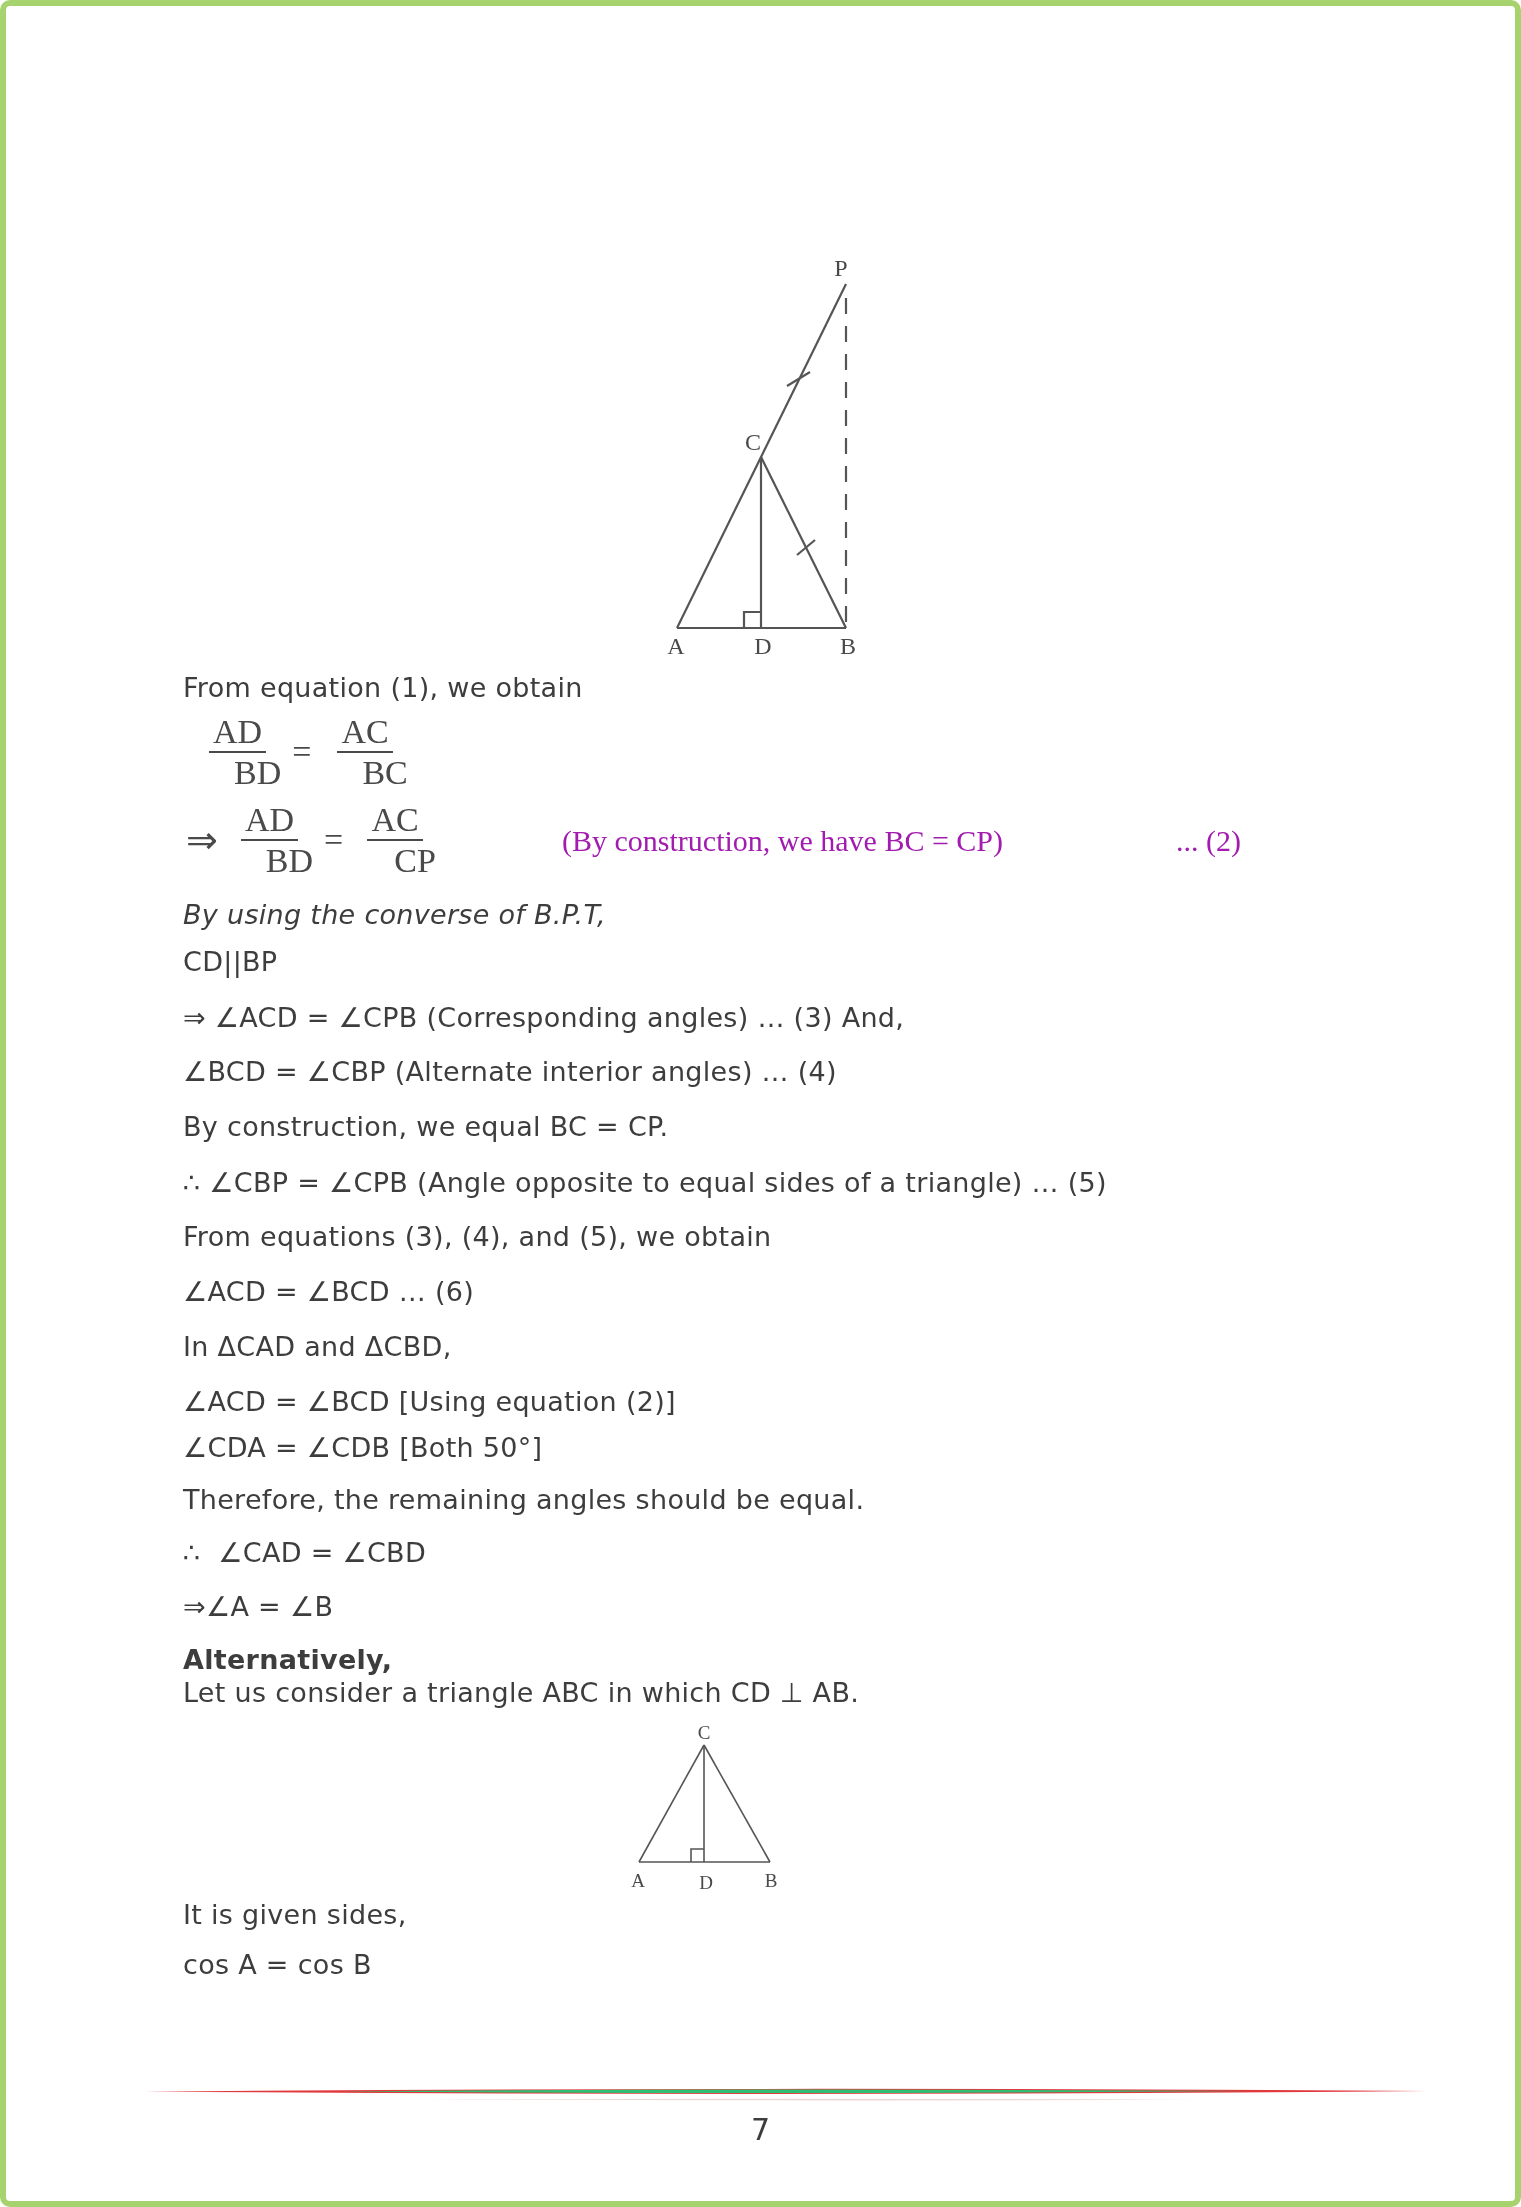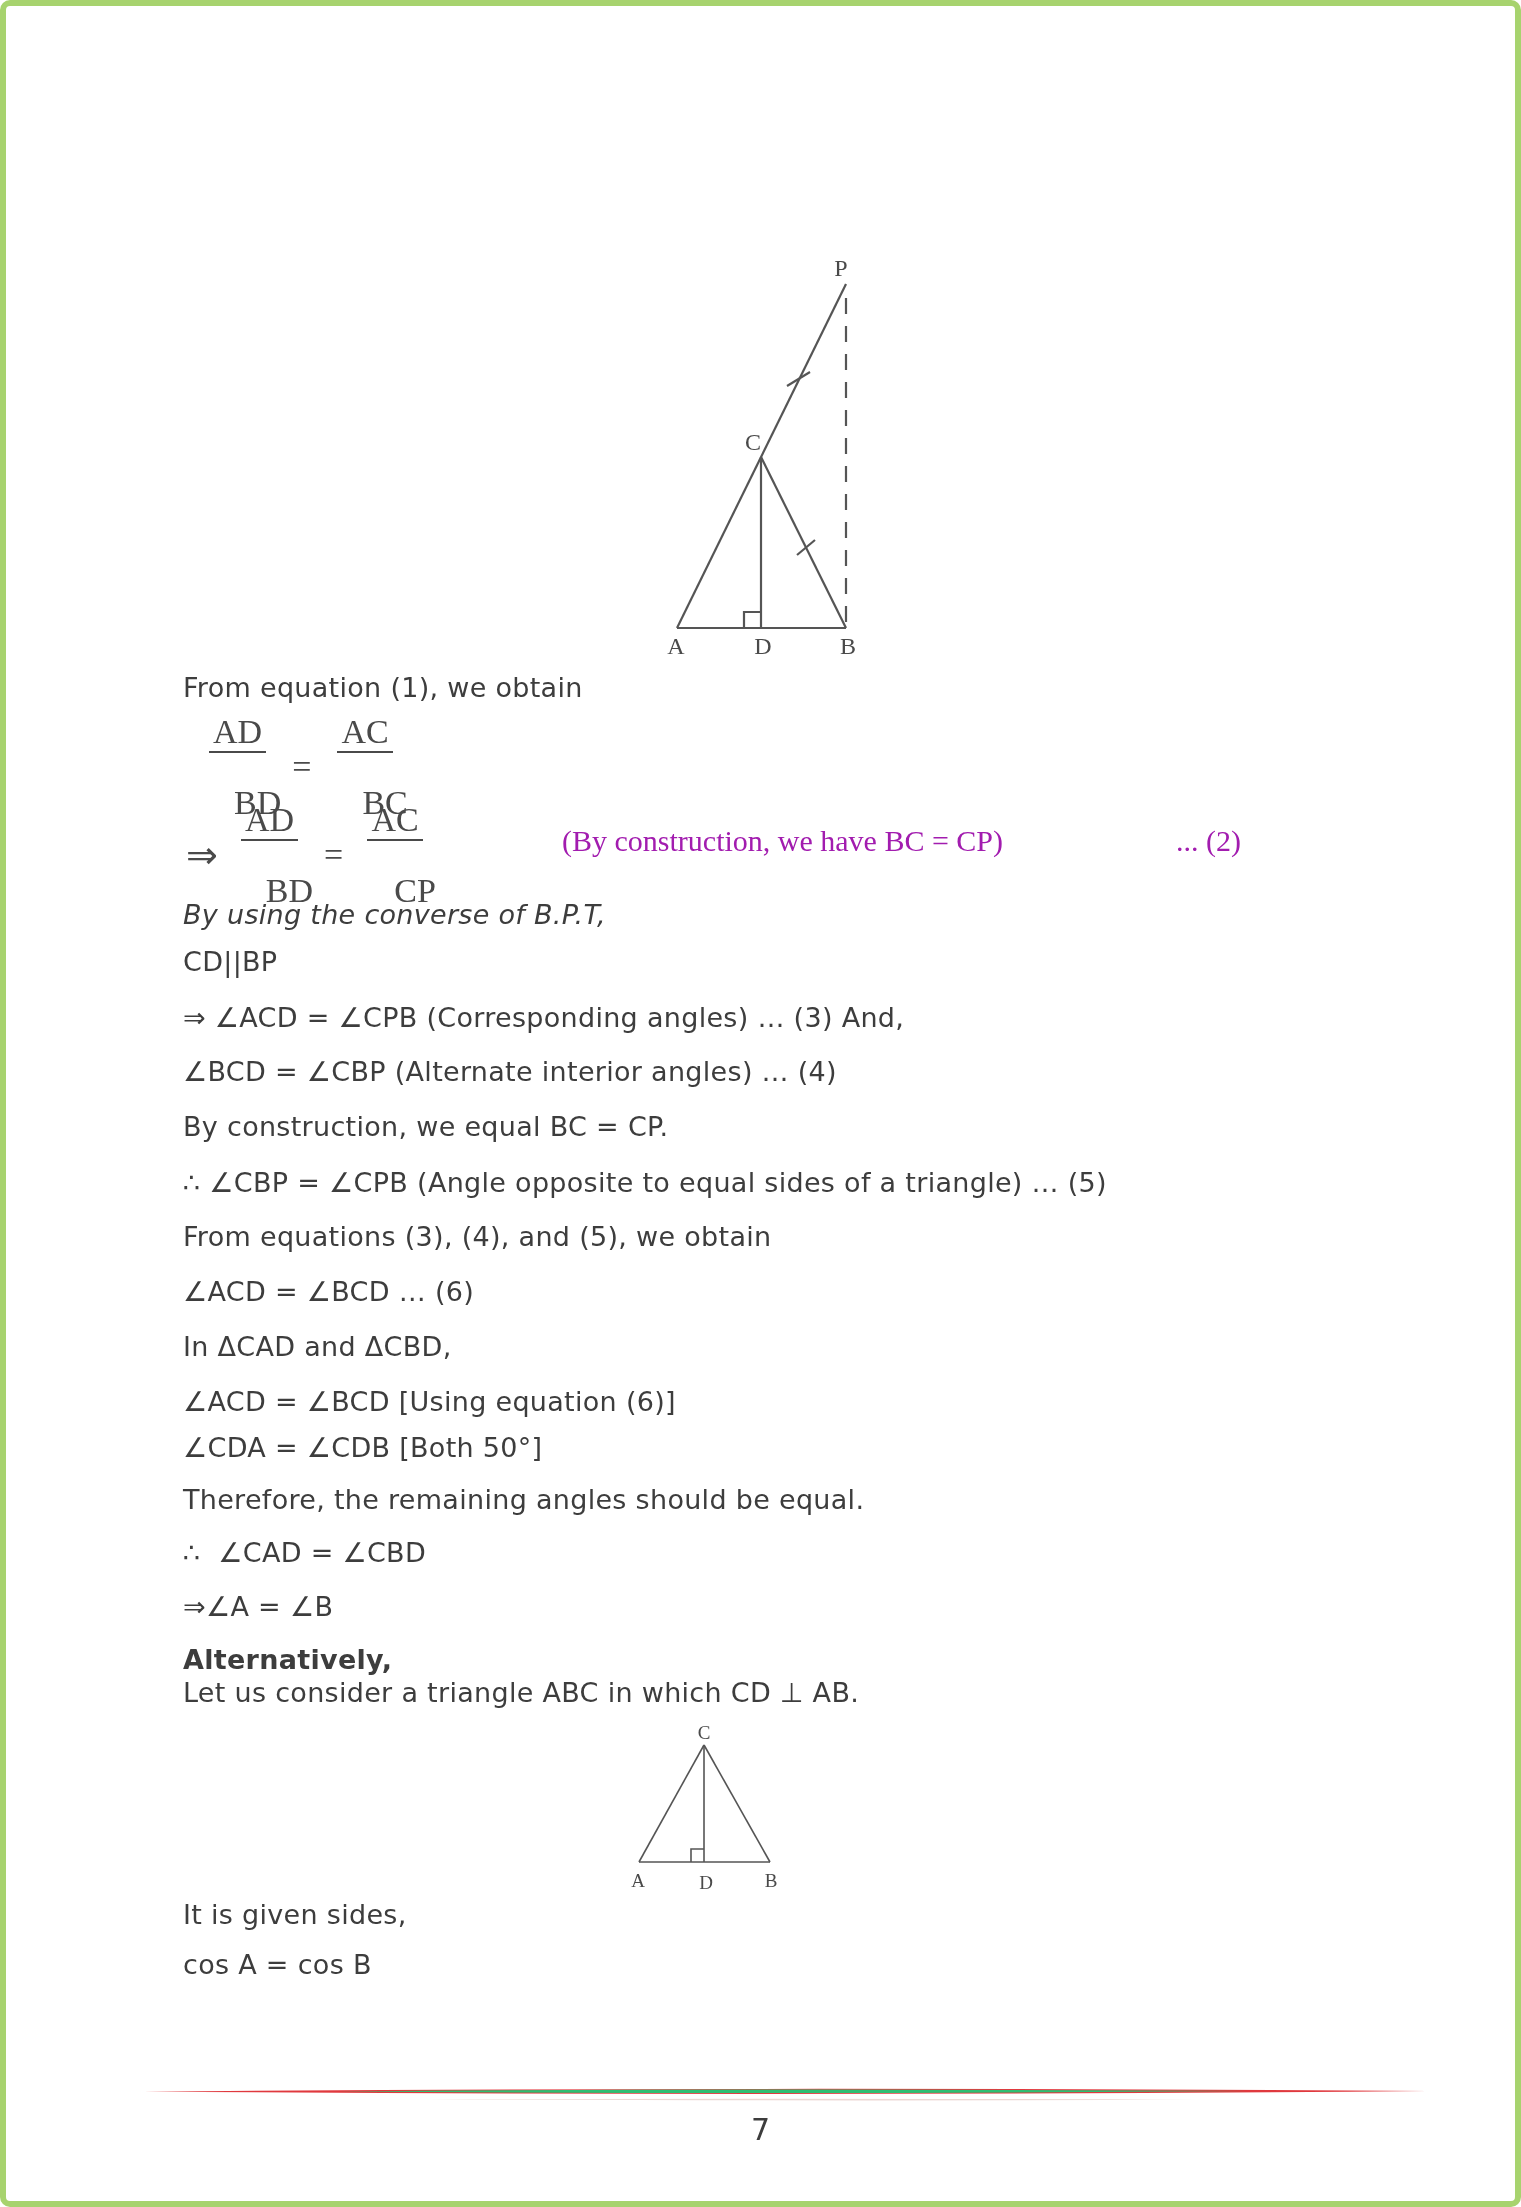--- a/index.html
+++ b/index.html
@@ -24,21 +24,21 @@
   }
   .bold{font-weight:700;}
   .eqrow{
     position:absolute;
     display:flex;
     align-items:center;
     font-family:"Liberation Serif","DejaVu Serif",serif;
     color:#4a4a4a;
     font-size:34px;
   }
-  .frac{display:inline-flex;flex-direction:column;align-items:center;line-height:1.04;gap:30px;}
+  .frac{display:inline-flex;flex-direction:column;align-items:center;line-height:1.04;}
   .frac .num{padding:0 4px 2px;border-bottom:2px solid #4a4a4a;}
   .frac .den{padding-top:2px;margin-left:40px;}
   .eqsign{margin:0 11px;}
   .imp-arrow{font-size:38px;margin-right:8px;font-family:"DejaVu Sans",sans-serif;color:#4a4a4a;}
   .serifnote{
     position:absolute;
     font-family:"Liberation Serif","DejaVu Serif",serif;
     font-size:30px;
     color:#a21caf;
     white-space:pre;
@@ -112,21 +112,21 @@
 
   <div class="bodyline" style="top:893px;font-style:italic;">By using the converse of B.P.T,</div>
   <div class="bodyline" style="top:940px;">CD||BP</div>
   <div class="bodyline" style="top:996px;">⇒ ∠ACD = ∠CPB (Corresponding angles) … (3) And,</div>
   <div class="bodyline" style="top:1050px;">∠BCD = ∠CBP (Alternate interior angles) … (4)</div>
   <div class="bodyline" style="top:1105px;">By construction, we equal BC = CP.</div>
   <div class="bodyline" style="top:1161px;">∴ ∠CBP = ∠CPB (Angle opposite to equal sides of a triangle) … (5)</div>
   <div class="bodyline" style="top:1215px;">From equations (3), (4), and (5), we obtain</div>
   <div class="bodyline" style="top:1270px;">∠ACD = ∠BCD … (6)</div>
   <div class="bodyline" style="top:1325px;">In ΔCAD and ΔCBD,</div>
-  <div class="bodyline" style="top:1380px;">∠ACD = ∠BCD [Using equation (6)]</div>
+  <div class="bodyline" style="top:1380px;">∠ACD = ∠BCD [Using equation (2)]</div>
   <div class="bodyline" style="top:1426px;">∠CDA = ∠CDB [Both 50°]</div>
   <div class="bodyline" style="top:1478px;">Therefore, the remaining angles should be equal.</div>
   <div class="bodyline" style="top:1531px;">∴  ∠CAD = ∠CBD</div>
   <div class="bodyline" style="top:1585px;">⇒∠A = ∠B</div>
 
   <div class="bodyline bold" style="top:1638px;">Alternatively,</div>
   <div class="bodyline" style="top:1671px;">Let us consider a triangle ABC in which CD ⊥ AB.</div>
 
   <svg class="diagram-svg" style="left:605px;top:1705px;" width="185" height="190" viewBox="605 1705 185 190">
     <g stroke="#555555" stroke-width="1.6" fill="none">

